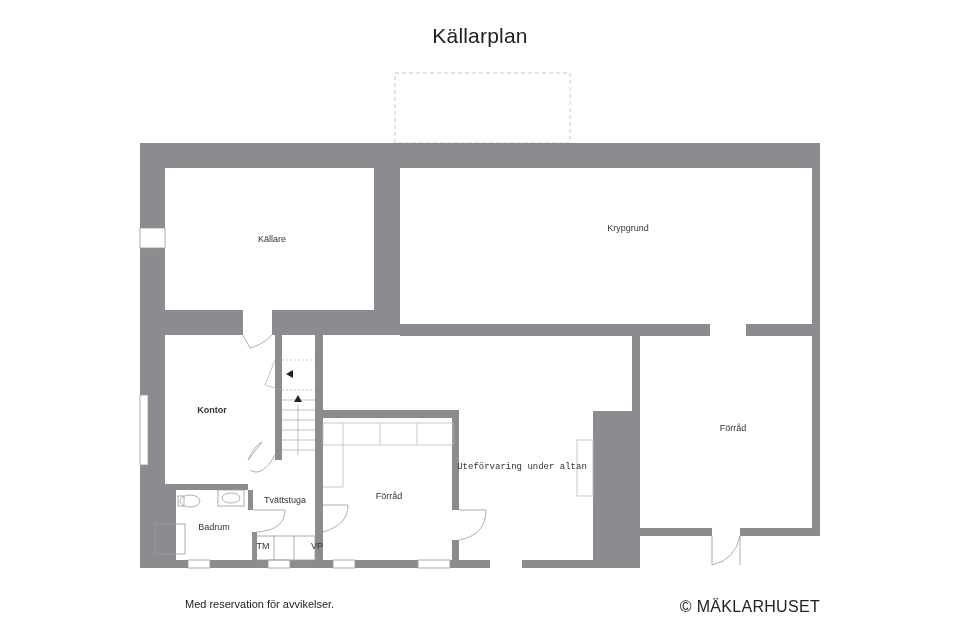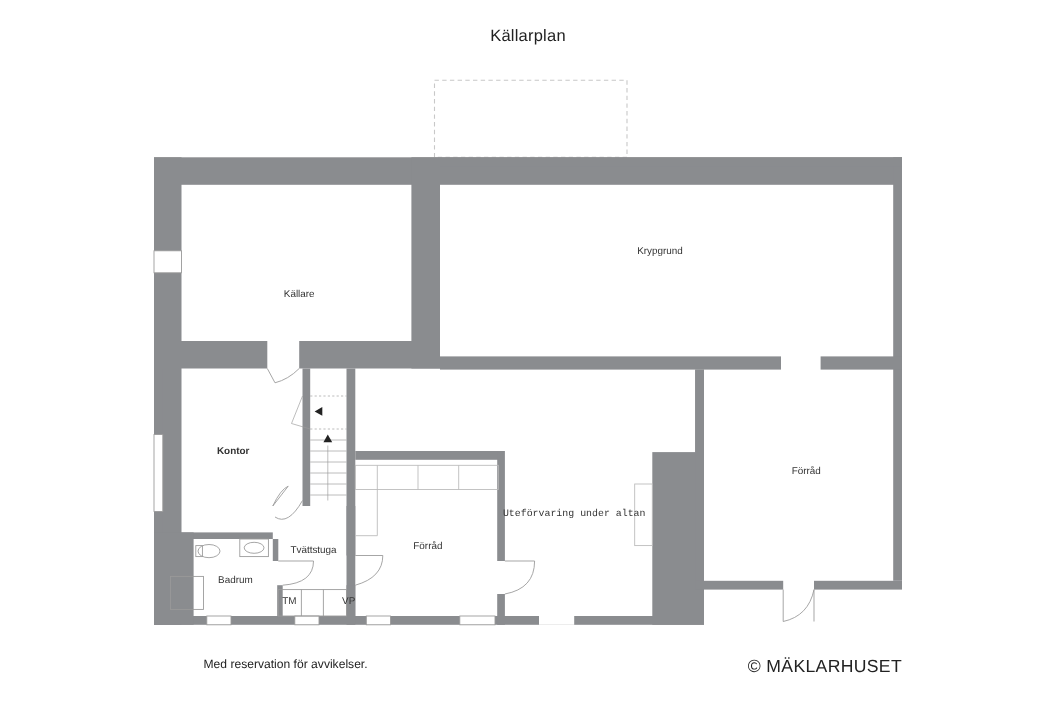--- a/index.html
+++ b/index.html
@@ -1,17 +1,17 @@
 <!DOCTYPE html>
 <html><head>
   <meta charset="utf-8">
   <style>
     html, body { margin: 0; padding: 0; background: #ffffff; }
     body { width: 960px; height: 640px; position: relative; overflow: hidden; font-family: "Liberation Sans", "DejaVu Sans", sans-serif; }
-    .title { position: absolute; left: 0; width: 960px; top: 24px; text-align: center; font-size: 15px; color: #222; letter-spacing: 0.2px; }
+    .title { position: absolute; left: 0; width: 960px; top: 24px; text-align: center; font-size: 21px; color: #222; letter-spacing: 0.2px; }
     .plan { position: absolute; left: 0; top: 0; }
     .room-label { position: absolute; font-size: 9px; color: #333; white-space: nowrap; transform: translate(-50%, -50%); }
     .small-label { font-size: 9px; }
     .footer-left { position: absolute; left: 141px; top: 598px; font-size: 11px; color: #222; margin-left: 44px; }
     .footer-right { position: absolute; right: 140px; top: 598px; font-size: 16px; color: #222; letter-spacing: 0.3px; }
   </style>
 </head>
 <body>
 
 <div class="title">Källarplan</div>
@@ -114,22 +114,22 @@
     <rect x="178" y="496" width="6" height="10"></rect>
     <rect x="218" y="490" width="26" height="16"></rect>
     <ellipse cx="231" cy="498" rx="9" ry="5"></ellipse>
     <rect x="155" y="524" width="30" height="30"></rect>
     <rect x="253" y="536" width="62" height="24"></rect>
     <line x1="274" y1="536" x2="274" y2="560"></line>
     <line x1="294" y1="536" x2="294" y2="560"></line>
   </g>
 </svg>
 
-<div class="room-label" style="left:272px;top:239px;margin-top:28px;">Källare</div>
-<div class="room-label" style="left:600px;top:228px;">Krypgrund</div>
+<div class="room-label" style="left:272px;top:239px;">Källare</div>
+<div class="room-label" style="left:628px;top:228px;">Krypgrund</div>
 <div class="room-label" style="left:212px;top:410px;font-weight:bold;">Kontor</div>
 <div class="room-label" style="left:522px;top:467px;font-family:Liberation Mono, monospace;">Uteförvaring under altan</div>
 <div class="room-label" style="left:389px;top:496px;">Förråd</div>
 <div class="room-label" style="left:733px;top:428px;">Förråd</div>
 <div class="room-label" style="left:285px;top:500px;">Tvättstuga</div>
 <div class="room-label" style="left:214px;top:527px;">Badrum</div>
 <div class="room-label small-label" style="left:263px;top:546px;">TM</div>
 <div class="room-label small-label" style="left:305px;top:546px;margin-left:12px;">VP</div>
 
 <div class="footer-left">Med reservation för avvikelser.</div>

